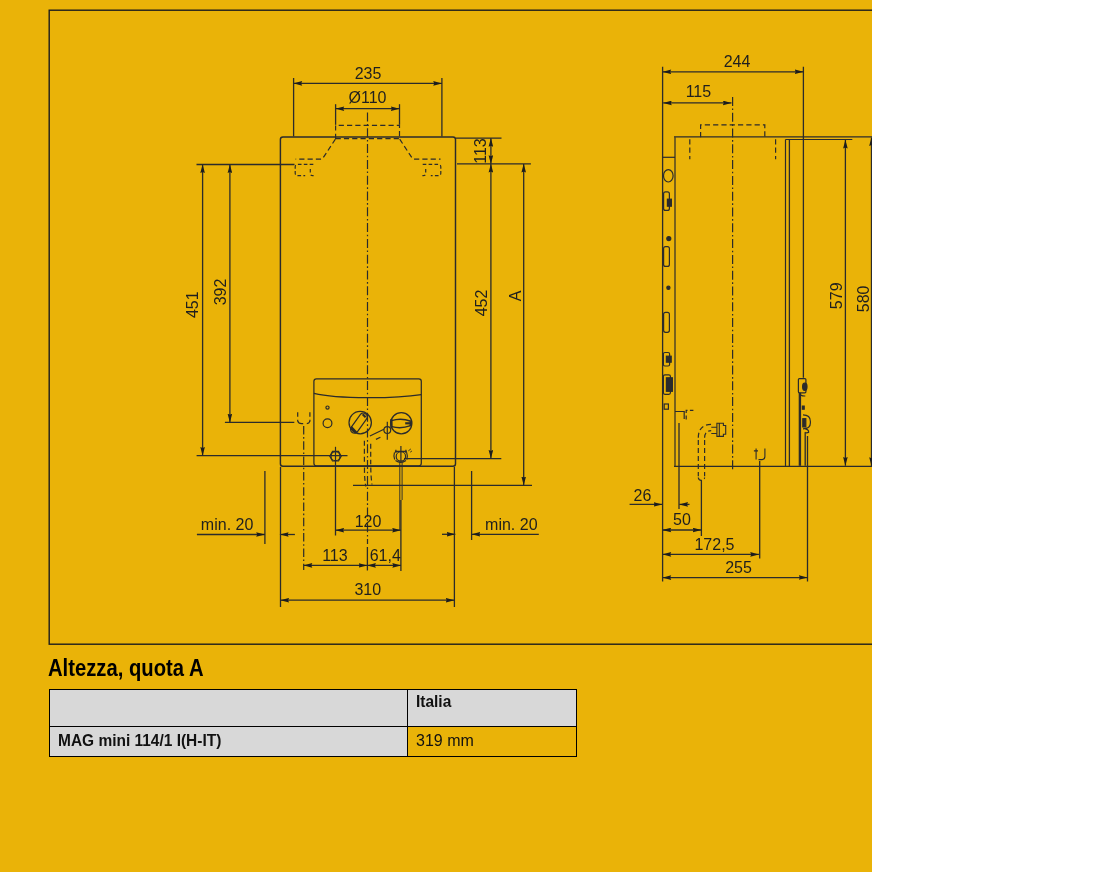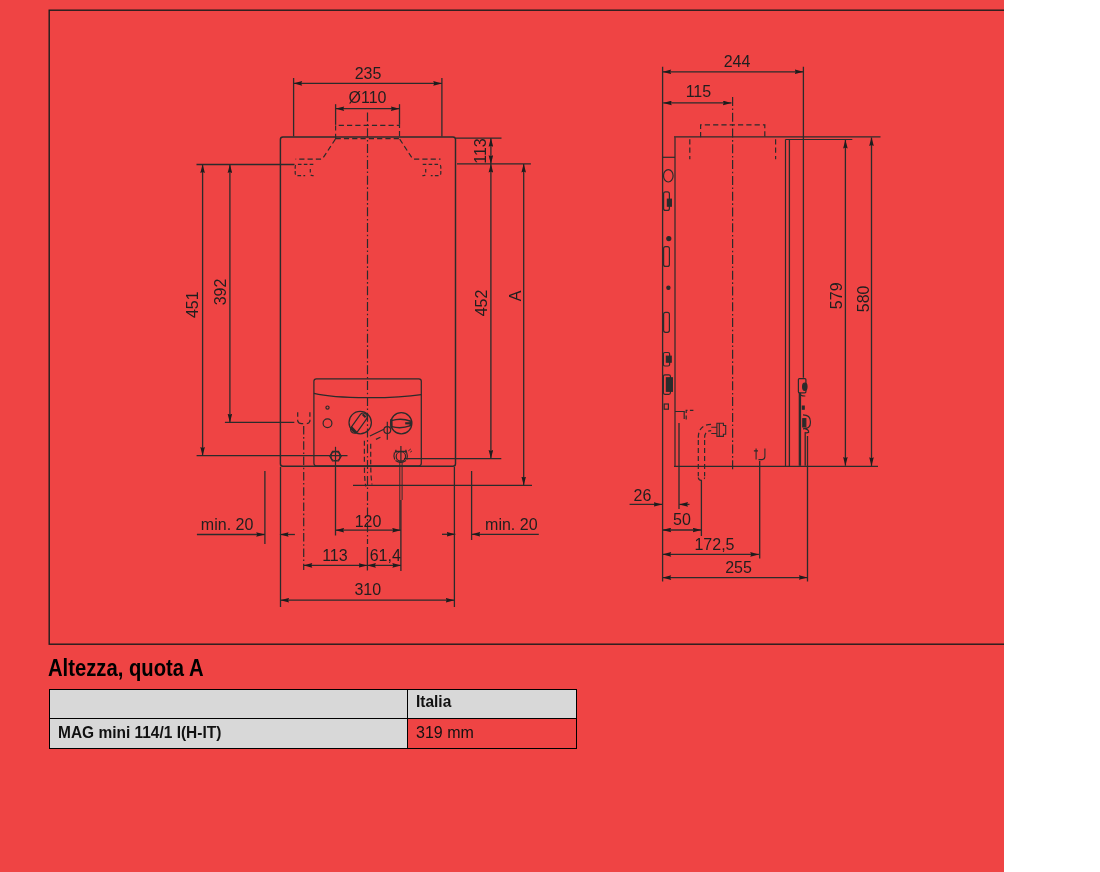--- a/index.html
+++ b/index.html
@@ -1,23 +1,23 @@
 <!DOCTYPE html>
 <html><head>
 <meta charset="utf-8">
 <style>
 html,body{margin:0;padding:0;background:#fff;}
-.page{position:relative;width:1004px;height:872px;background:#ef4444;overflow:hidden;font-family:"Liberation Sans",sans-serif;}
+.page{position:relative;width:872px;height:872px;background:#eab308;overflow:hidden;font-family:"Liberation Sans",sans-serif;}
 .dwg{position:absolute;left:0;top:0;}
 .hd{position:absolute;left:48px;top:656.5px;font-weight:bold;font-size:23px;line-height:23px;color:#000;transform:scaleX(.88);transform-origin:left top;white-space:nowrap;}
 .tbl{position:absolute;left:49px;top:689px;width:527px;border-collapse:collapse;table-layout:fixed;}
 .tbl td{border:1.36px solid #000;font-size:16px;color:#111;padding:0 0 0 8px;vertical-align:middle;}
 .tbl .b{display:inline-block;font-weight:bold;font-size:17px;transform:scaleX(.91);transform-origin:left center;white-space:nowrap;}
 .tbl .g{background:#d8d8d8;}
-.r1 td{height:23.8px;padding-bottom:4px;}
+.r1 td{height:23.8px;padding-bottom:12px;}
 .r2 td{height:27.5px;padding-bottom:2px;}
 </style>
 </head>
 <body>
 <div class="page">
 
 <svg class="dwg" width="1100" height="872" viewBox="0 0 1100 872">
 <defs>
 <marker id="ae" markerWidth="10" markerHeight="5" refX="8.7" refY="2.4" orient="auto" markerUnits="userSpaceOnUse">
           <path d="M0,0.1 L8.7,2.4 L0,4.7 L1.0,2.4 Z" fill="#1d1d1d"></path>

